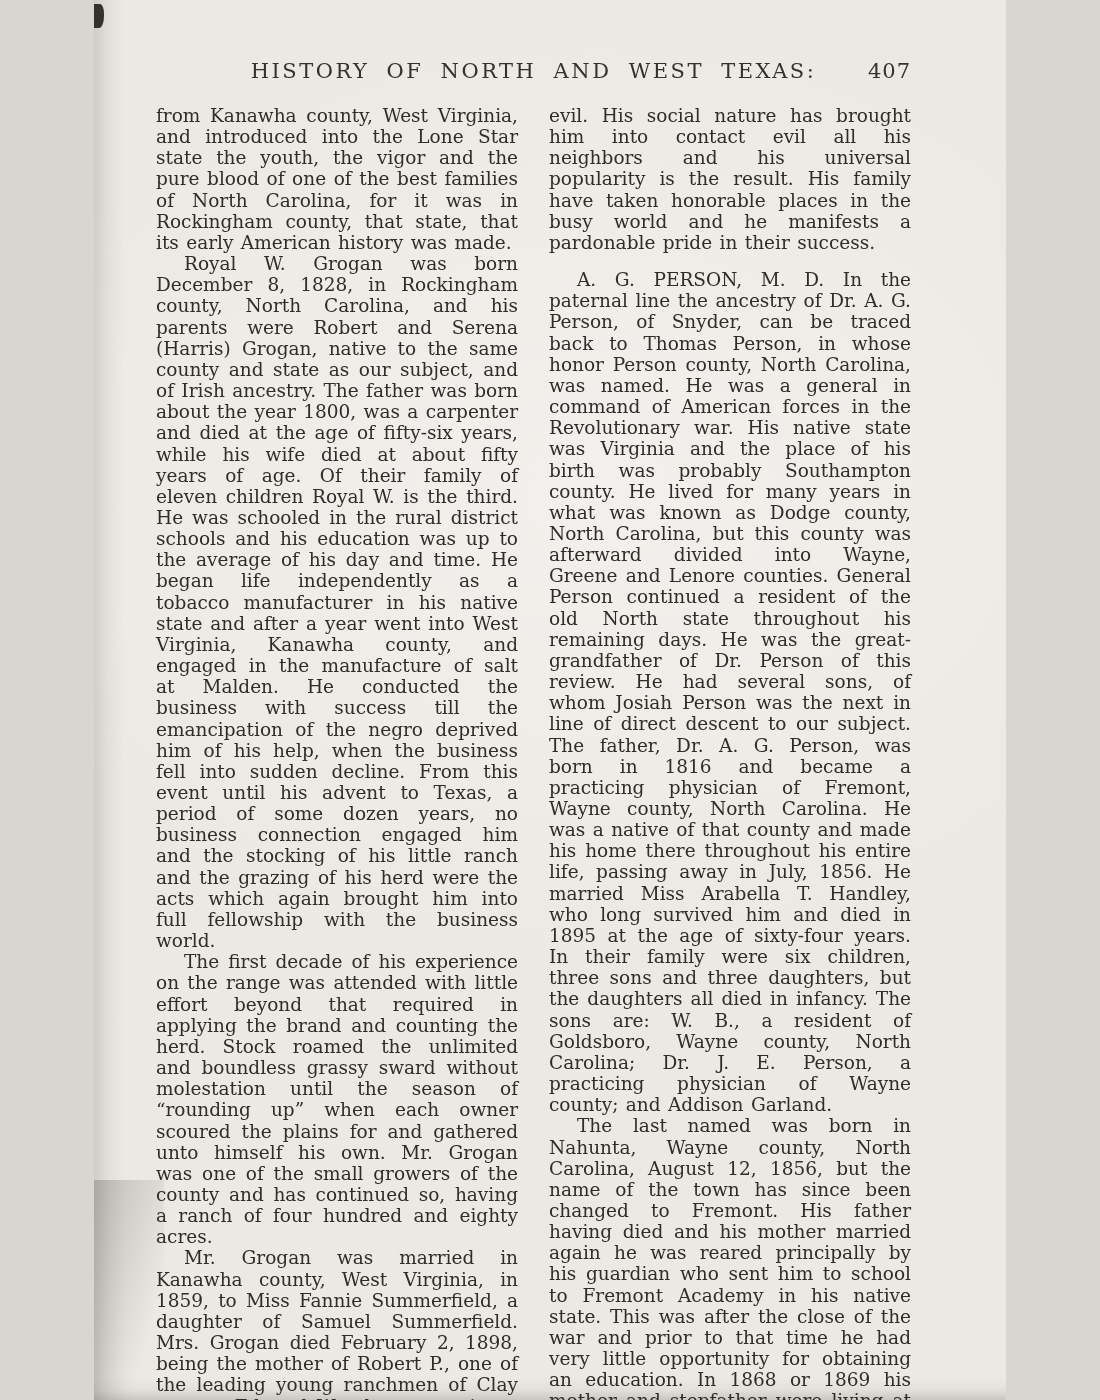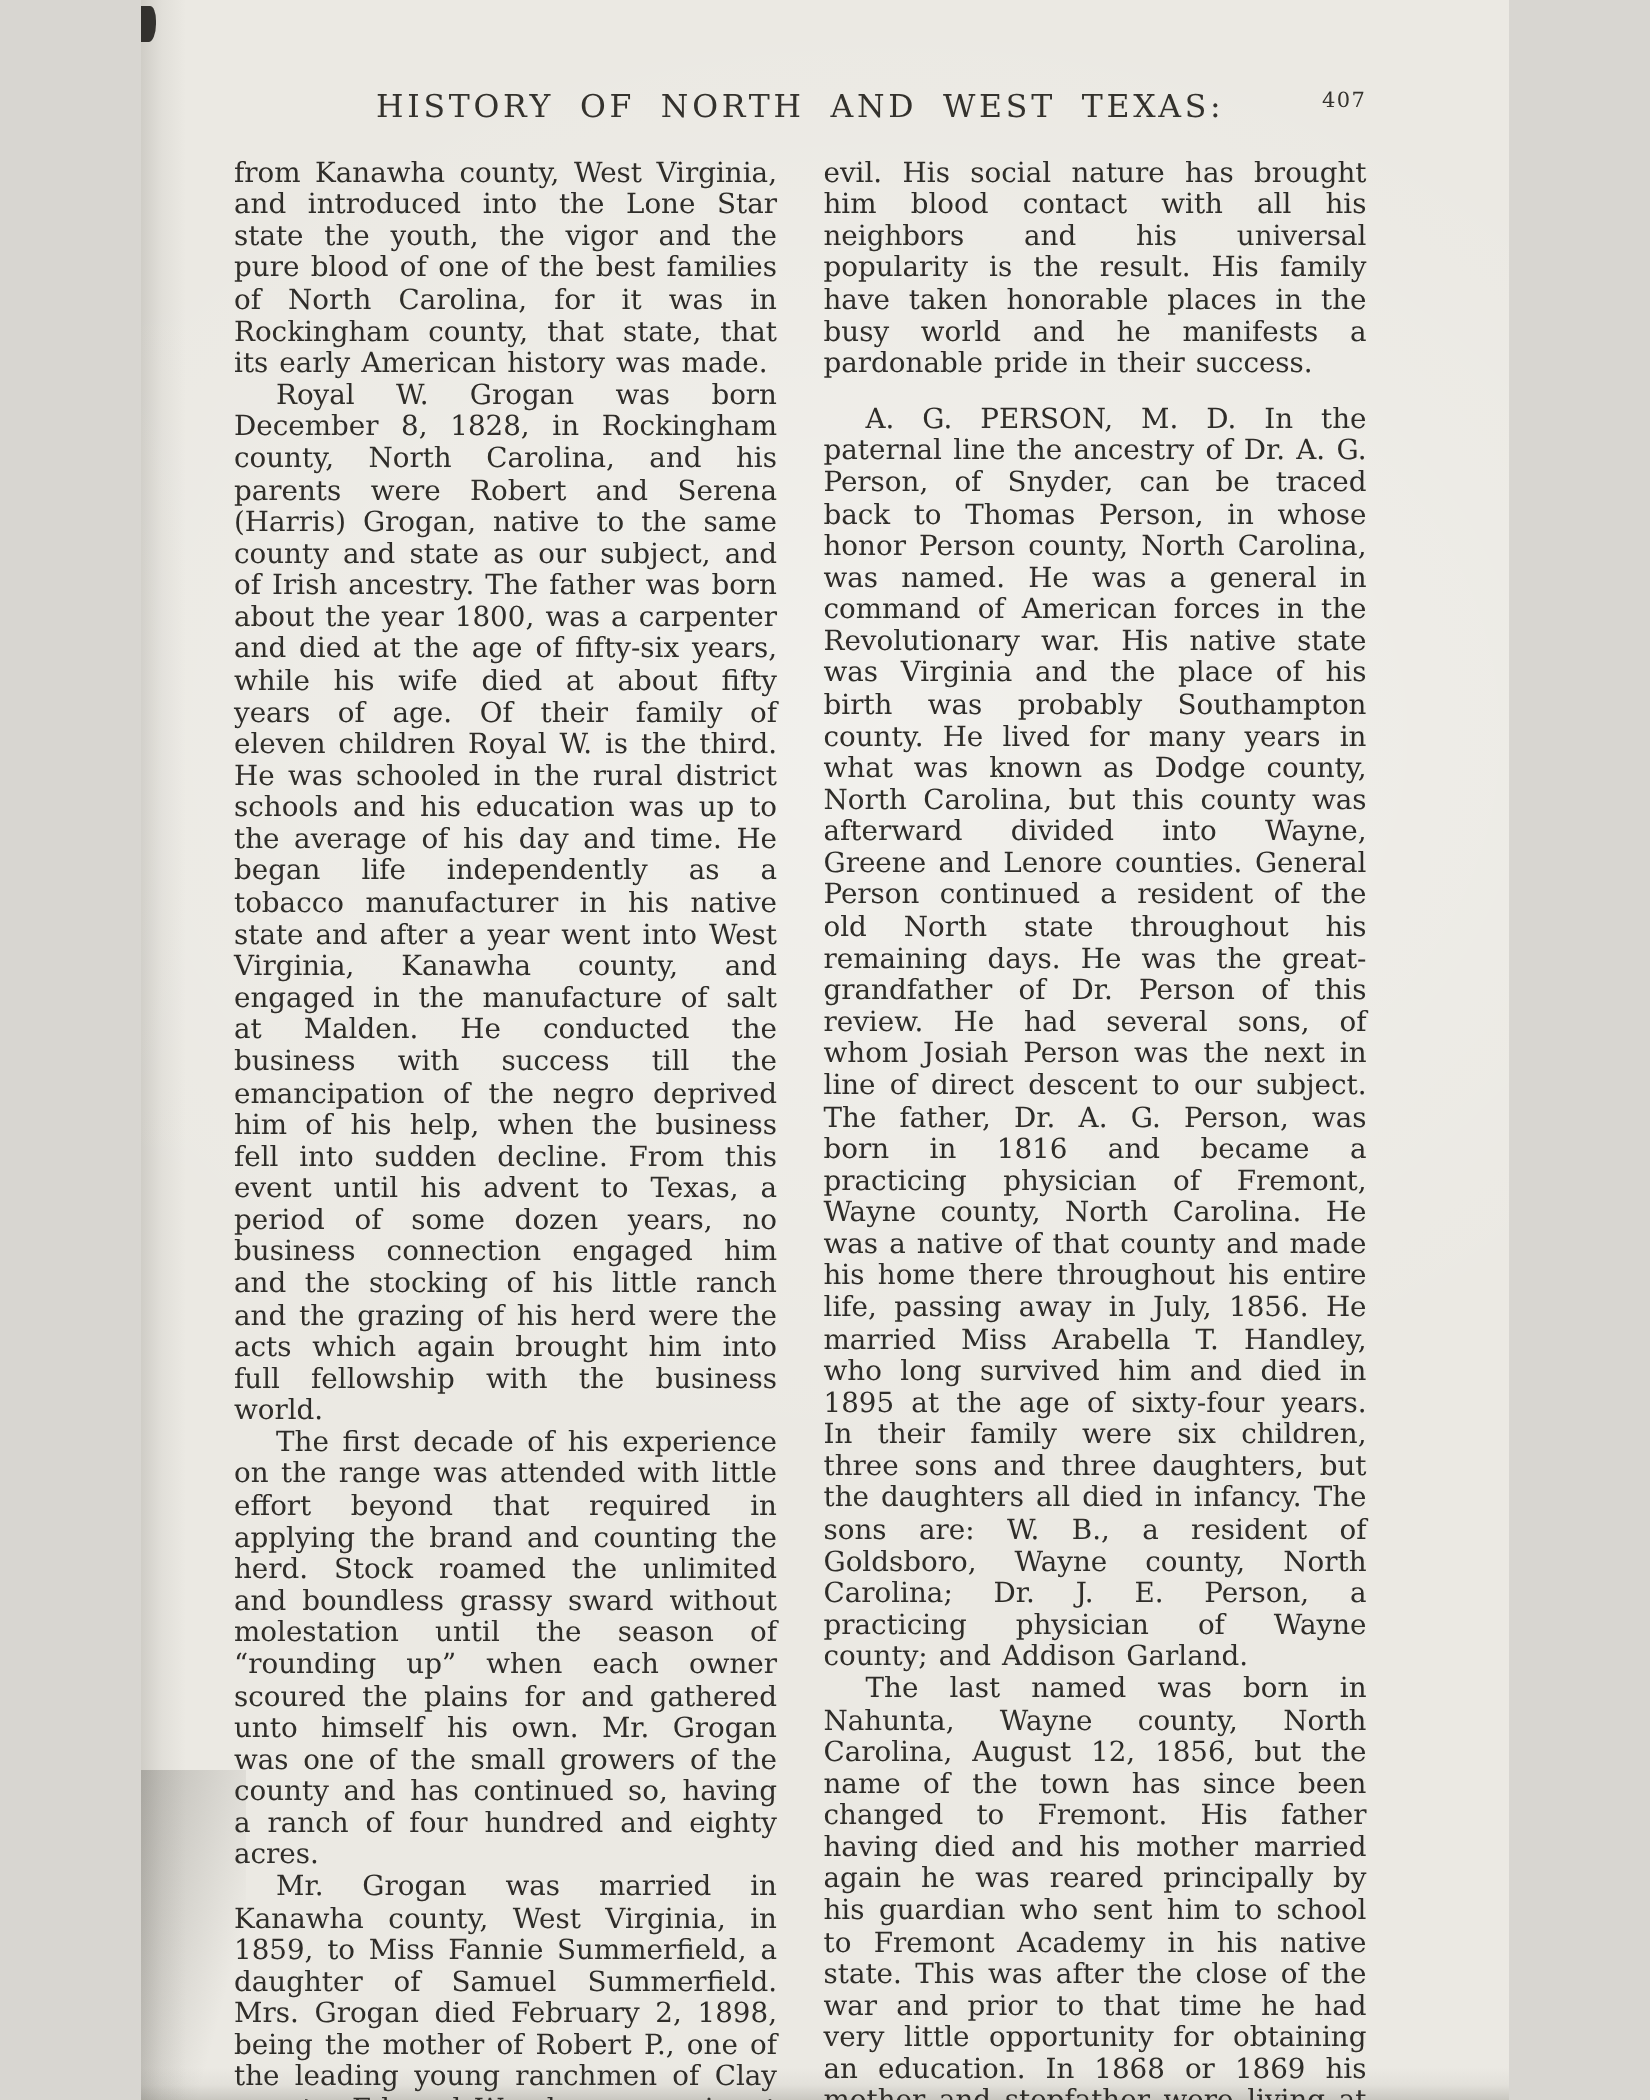--- a/index.html
+++ b/index.html
@@ -34,21 +34,21 @@
     height:30px;
   }
   .book-title{
     display:inline-block;
     font-size:21px;line-height:26px;
     letter-spacing:2.5px;word-spacing:8px;
     color:#34322d;
   }
   .page-number{
     position:absolute;right:0;top:1px;
-    font-size:14px;letter-spacing:1px;color:#34322d;text-align:center;
+    font-size:21px;letter-spacing:1px;color:#34322d;text-align:center;
   }
   .columns{
     display:flex;gap:31px;
     margin:17px 95px 0 62px;
   }
   .col{flex:1;min-width:0;}
   .col p{
     margin:0;
     font-size:18.5px;
     line-height:21.15px;
@@ -76,19 +76,19 @@
 
     <section class="col">
       <p class="cont">from Kanawha county, West Virginia, and introduced into the Lone Star state the youth, the vigor and the pure blood of one of the best families of North Carolina, for it was in Rockingham county, that state, that its early American history was made.</p>
       <p>Royal W. Grogan was born December 8, 1828, in Rockingham county, North Carolina, and his parents were Robert and Serena (Harris) Grogan, native to the same county and state as our subject, and of Irish ancestry. The father was born about the year 1800, was a carpenter and died at the age of fifty-six years, while his wife died at about fifty years of age. Of their family of eleven children Royal W. is the third. He was schooled in the rural district schools and his education was up to the average of his day and time. He began life independently as a tobacco manufacturer in his native state and after a year went into West Virginia, Kanawha county, and engaged in the manufacture of salt at Malden. He conducted the business with success till the emancipation of the negro deprived him of his help, when the business fell into sudden decline. From this event until his advent to Texas, a period of some dozen years, no business connection engaged him and the stocking of his little ranch and the grazing of his herd were the acts which again brought him into full fellowship with the business world.</p>
       <p>The first decade of his experience on the range was attended with little effort beyond that required in applying the brand and counting the herd. Stock roamed the unlimited and boundless grassy sward without molestation until the season of “rounding up” when each owner scoured the plains for and gathered unto himself his own. Mr. Grogan was one of the small growers of the county and has continued so, having a ranch of four hundred and eighty acres.</p>
       <p>Mr. Grogan was married in Kanawha county, West Virginia, in 1859, to Miss Fannie Summerfield, a daughter of Samuel Summerfield. Mrs. Grogan died February 2, 1898, being the mother of Robert P., one of the leading young ranchmen of Clay county; Edward W., also a prominent ranch and stockman and farmer, near Byers, and widely known as a successful business man of Clay county; Serena, Helen, John, Ida, Jesse and Moses.</p>
       <p>In his relation to his county Mr. Grogan has been a plain, unassuming gentleman. His business obligations have always been met and his methods have stood the scrutinizing eye of nearly a third of a century without suspicion of</p>
     </section>
 
     <section class="col">
-      <p class="cont">evil. His social nature has brought him blood contact with all his neighbors and his universal popularity is the result. His family have taken honorable places in the busy world and he manifests a pardonable pride in their success.</p>
+      <p class="cont">evil. His social nature has brought him into contact evil all his neighbors and his universal popularity is the result. His family have taken honorable places in the busy world and he manifests a pardonable pride in their success.</p>
       <p class="section-gap">A. G. PERSON, M. D. In the paternal line the ancestry of Dr. A. G. Person, of Snyder, can be traced back to Thomas Person, in whose honor Person county, North Carolina, was named. He was a general in command of American forces in the Revolutionary war. His native state was Virginia and the place of his birth was probably Southampton county. He lived for many years in what was known as Dodge county, North Carolina, but this county was afterward divided into Wayne, Greene and Lenore counties. General Person continued a resident of the old North state throughout his remaining days. He was the great-grandfather of Dr. Person of this review. He had several sons, of whom Josiah Person was the next in line of direct descent to our subject. The father, Dr. A. G. Person, was born in 1816 and became a practicing physician of Fremont, Wayne county, North Carolina. He was a native of that county and made his home there throughout his entire life, passing away in July, 1856. He married Miss Arabella T. Handley, who long survived him and died in 1895 at the age of sixty-four years. In their family were six children, three sons and three daughters, but the daughters all died in infancy. The sons are: W. B., a resident of Goldsboro, Wayne county, North Carolina; Dr. J. E. Person, a practicing physician of Wayne county; and Addison Garland.</p>
       <p>The last named was born in Nahunta, Wayne county, North Carolina, August 12, 1856, but the name of the town has since been changed to Fremont. His father having died and his mother married again he was reared principally by his guardian who sent him to school to Fremont Academy in his native state. This was after the close of the war and prior to that time he had very little opportunity for obtaining an education. In 1868 or 1869 his mother and stepfather were living at Wilmington, North Carolina, and he went there and became a student in Cape Fair Military Academy, then in charge of General J. B. Coleston, afterward the general in charge of an expedition which crossed the desert of Sahara and which was sent out by the Khedive of Egypt. Charles B. Alfrend was also a professor in that institution. Dr. Person’s step-</p>
     </section>
 
   </div>
 </div>
 
 </body></html>

